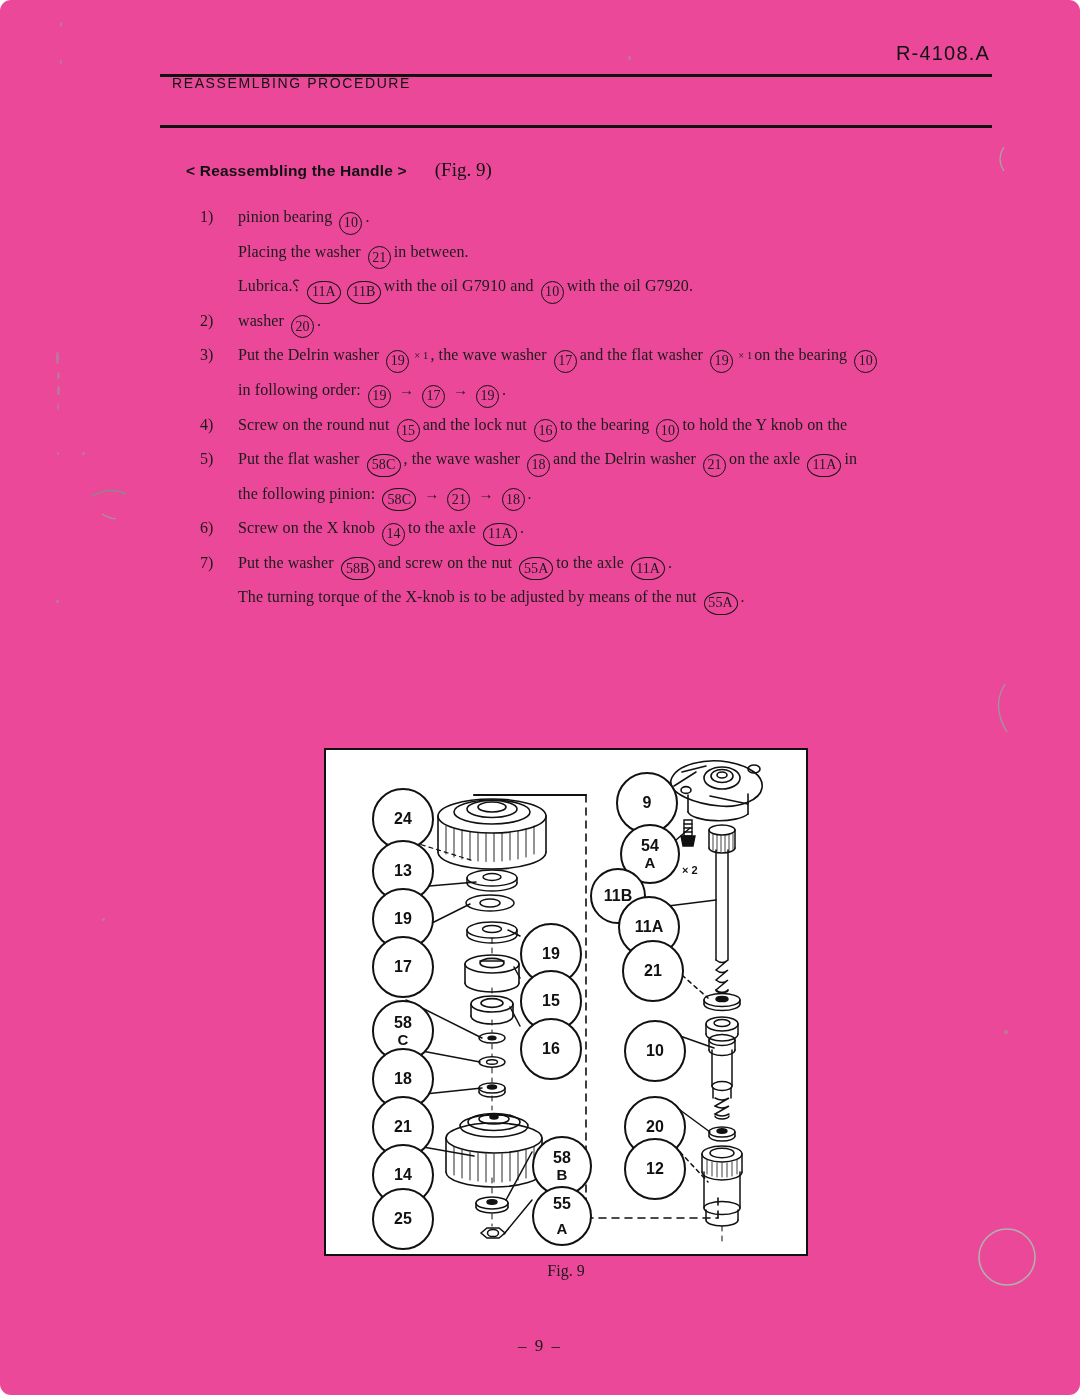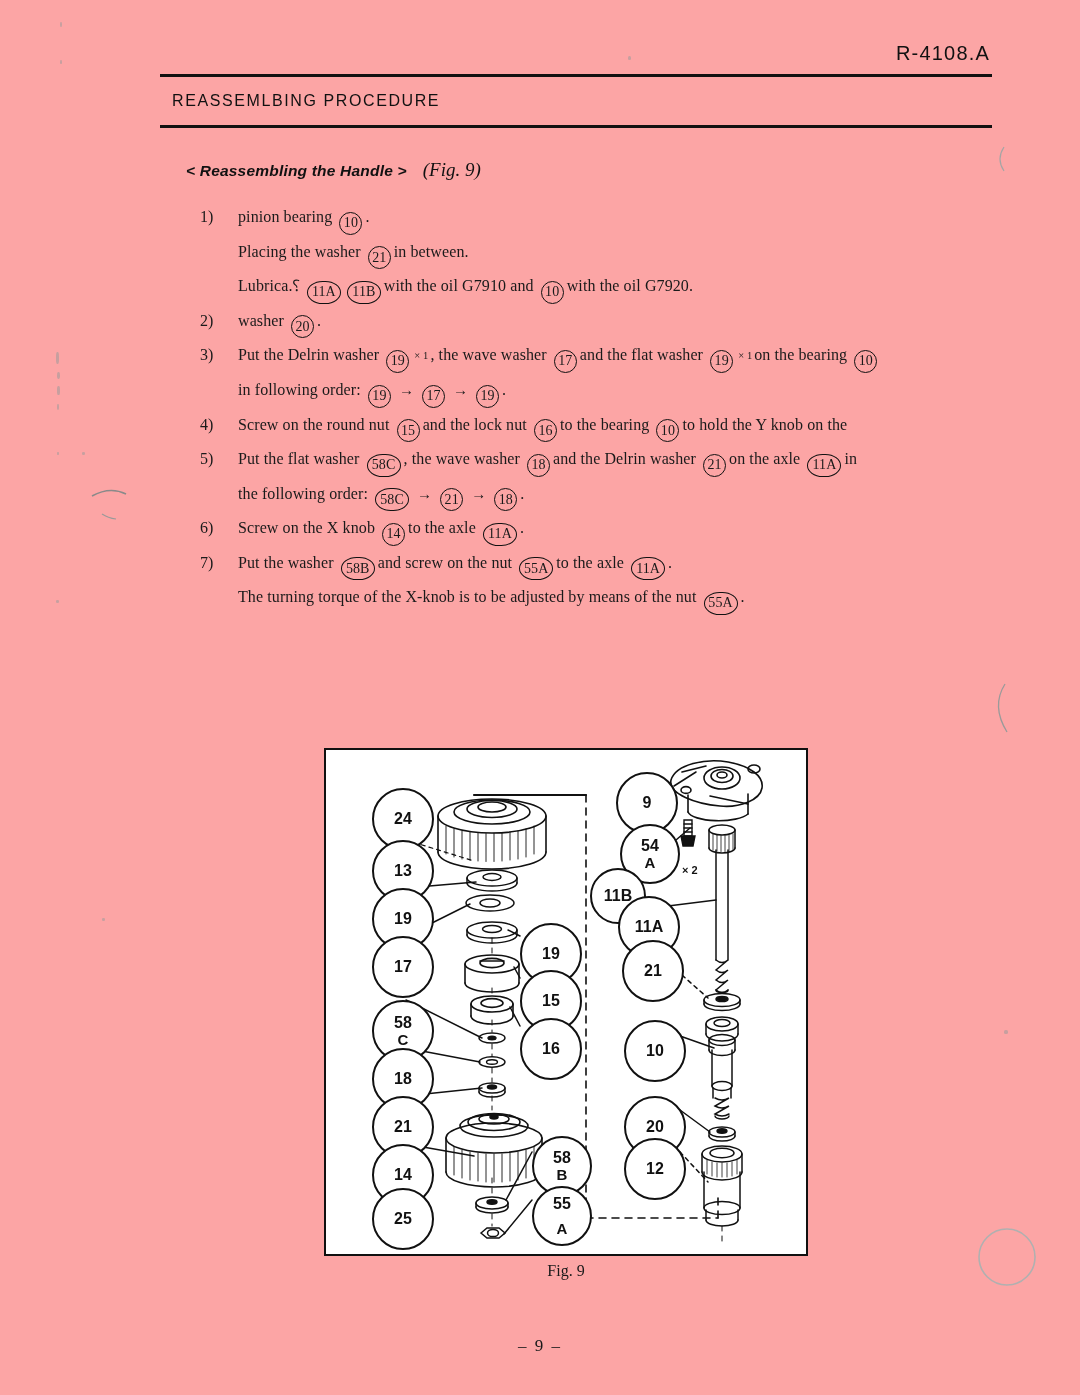--- a/index.html
+++ b/index.html
@@ -13,21 +13,22 @@
     position: relative;
     font-family: "Liberation Serif", serif;
     color: #1a1a1a;
     overflow: hidden;
   }
 
   
   #page {
     position: absolute;
     inset: 0;
-    background: #fca5a5;
+    background: #ec4899;
+    border-radius: 11px;
   }
 
   
   #doc-code {
     position: absolute;
     left: 860px;
     top: 42px;
     width: 130px;
     text-align: right;
     font-family: "Liberation Sans", sans-serif;
@@ -41,37 +42,36 @@
     left: 160px;
     width: 832px;
     background: #111;
   }
   #rule-top   { top: 74px;  height: 3px; }
   #rule-bot   { top: 125px; height: 3px; }
 
   #section-title {
     position: absolute;
     left: 172px;
-    top: 92px;
+    top: 75px;
     font-family: "Liberation Sans", sans-serif;
-    font-size: 16px;
+    font-size: 14px;
     letter-spacing: 1.6px;
     font-weight: 400;
     color: #111;
   }
 
   
   #subtitle-row {
     position: absolute;
     left: 186px;
     top: 159px;
     display: flex;
     align-items: baseline;
-    gap: 16px;
-    font-style: italic;
+    gap: 28px;
   }
   #subtitle {
     font-family: "Liberation Sans", sans-serif;
     font-size: 15.5px;
     font-weight: bold;
     letter-spacing: 0.2px;
     color: #111;
   }
   #subtitle-fig {
     font-family: "Liberation Serif", serif;
@@ -244,21 +244,21 @@
       <div class="step">
         <div class="step-num">4)</div>
         <div class="step-lines">
           <div class="line"><span class="t">Screw on the round nut</span> <span class="ref">15</span><span class="t">and the lock nut</span> <span class="ref">16</span><span class="t">to the bearing</span> <span class="ref">10</span><span class="t">to hold the Y knob on the</span> </div>
         </div>
       </div>
       <div class="step">
         <div class="step-num">5)</div>
         <div class="step-lines">
           <div class="line"><span class="t">Put the flat washer</span> <span class="ref wide">58C</span><span class="t">, the wave washer</span> <span class="ref">18</span><span class="t">and the Delrin washer</span> <span class="ref">21</span><span class="t">on the axle</span> <span class="ref wide">11A</span><span class="t">in</span> </div>
-          <div class="line"><span class="t">the following order:</span> <span class="ref wide">58C</span><span class="arrow">→</span><span class="ref">21</span><span class="arrow">→</span><span class="ref">18</span><span class="t">.</span> </div>
+          <div class="line"><span class="t">the following pinion:</span> <span class="ref wide">58C</span><span class="arrow">→</span><span class="ref">21</span><span class="arrow">→</span><span class="ref">18</span><span class="t">.</span> </div>
         </div>
       </div>
       <div class="step">
         <div class="step-num">6)</div>
         <div class="step-lines">
           <div class="line"><span class="t">Screw on the X knob</span> <span class="ref">14</span><span class="t">to the axle</span> <span class="ref wide">11A</span><span class="t">.</span> </div>
         </div>
       </div>
       <div class="step">
         <div class="step-num">7)</div>

